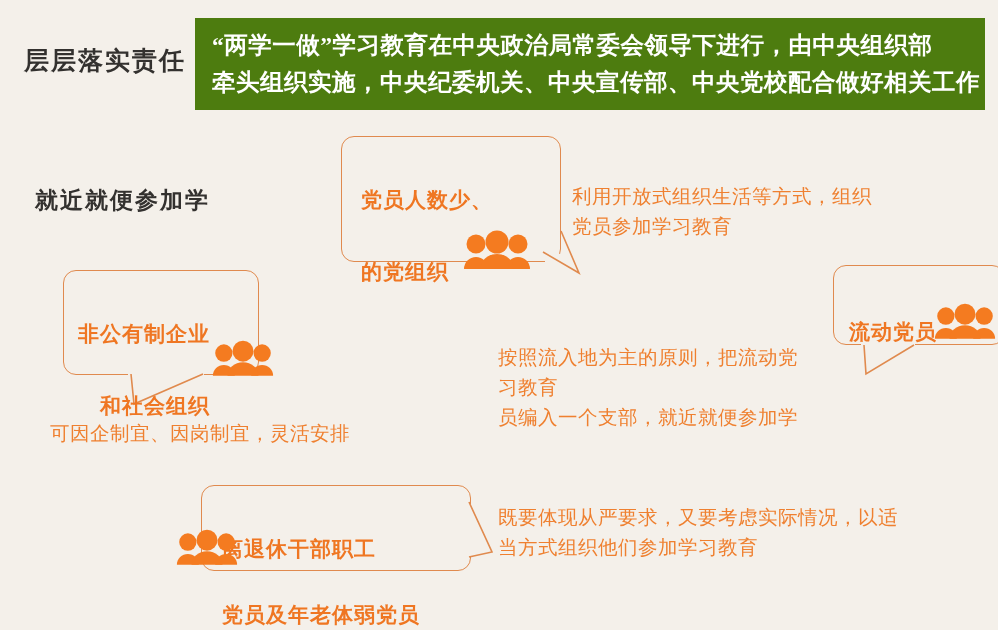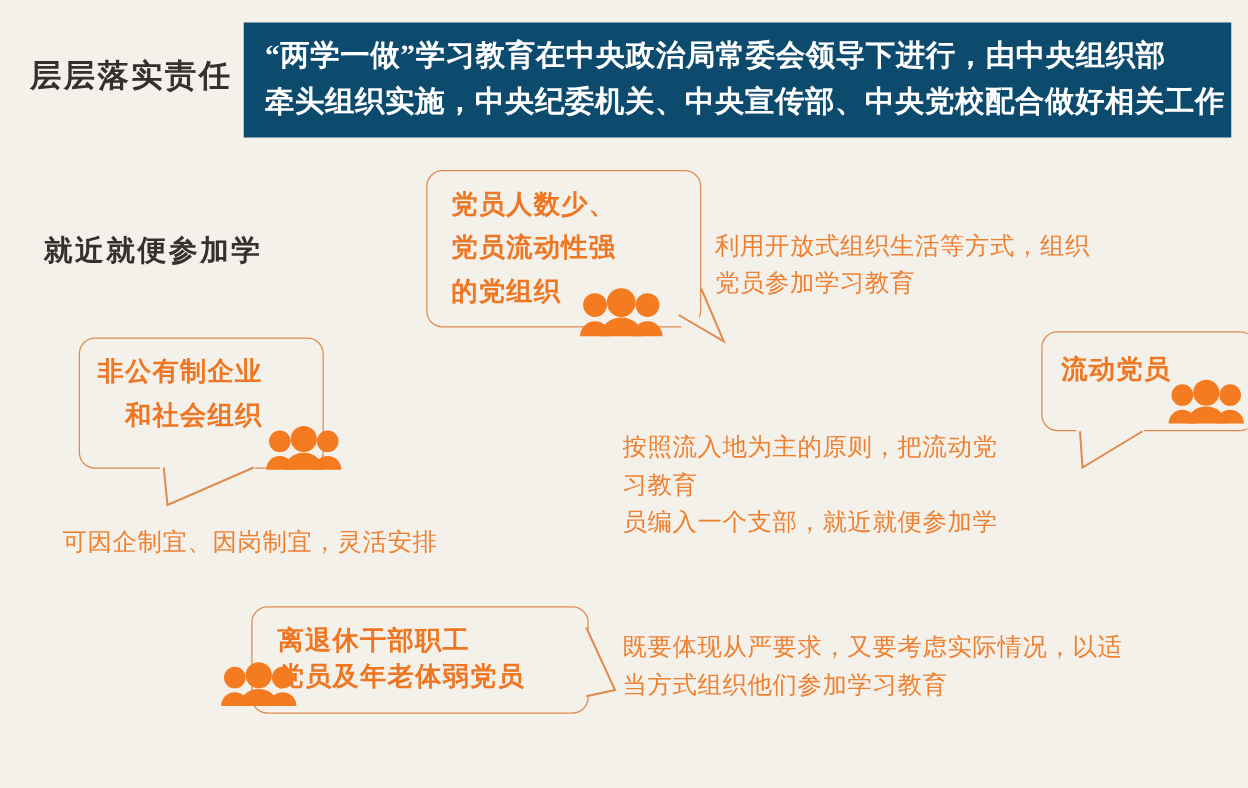--- a/index.html
+++ b/index.html
@@ -41,21 +41,21 @@
     font-size: 23px;
   }
 
   
   #banner {
     position: absolute;
     left: 195px;
     top: 18px;
     width: 790px;
     height: 92px;
-    background: #0c4a6e;
+    background: #4d7c0f;
     box-sizing: border-box;
     padding: 9px 14px 0 17px;
   }
   #banner .banner-line {
     font-family: "Liberation Serif", "DejaVu Serif", serif;
     font-weight: bold;
     font-size: 23.5px;
     line-height: 37px;
     color: #ffffff;
     letter-spacing: 0.5px;
@@ -71,21 +71,21 @@
     background: transparent;
   }
   .bubble-text {
     position: absolute;
     font-family: "Liberation Serif", "DejaVu Serif", serif;
     font-weight: bold;
     color: #ef7622;
     letter-spacing: 1px;
     white-space: nowrap;
   }
-  .bubble-text .bline { display: block; }
+  .bubble-text .bline { display: block; margin-top: 37px; }
 
   
   .tail {
     position: absolute;
     overflow: visible;
   }
   .tail path {
     fill: none;
     stroke: #e08a4e;
     stroke-width: 1.6;
@@ -142,21 +142,20 @@
   <div class="section-heading" id="heading-2">就近就便参加学</div>
 
   <div class="bubble" id="bubble-1"></div>
 
   <div class="tail-mask" style="left:545px; top:254px; width:16px; height:10px;"></div>
   <svg class="tail" style="left:0px; top:0px; width:998px; height:630px;">
     <path d="M 543 252 L 579 273 L 561 231"></path>
   </svg>
   <div class="bubble-text" id="bubble-1-text">
     <span class="bline">党员人数少、</span>
-    <span class="bline">党员流动性强</span>
     <span class="bline">的党组织</span>
   </div>
   <div class="people-icon" style="left:463px; top:230px;">
     <svg width="68" height="40" viewBox="0 0 68 40" aria-hidden="true">
       <circle cx="13" cy="14" r="9.5" fill="#f47b20"></circle>
       <circle cx="55" cy="14" r="9.5" fill="#f47b20"></circle>
       <path d="M 1 39 a 12 12 0 0 1 24 0 z" fill="#f47b20"></path>
       <path d="M 43 39 a 12 12 0 0 1 24 0 z" fill="#f47b20"></path>
       <circle cx="34" cy="12" r="11.5" fill="#f47b20"></circle>
       <path d="M 17 39 a 17 15 0 0 1 34 0 z" fill="#f47b20"></path>

